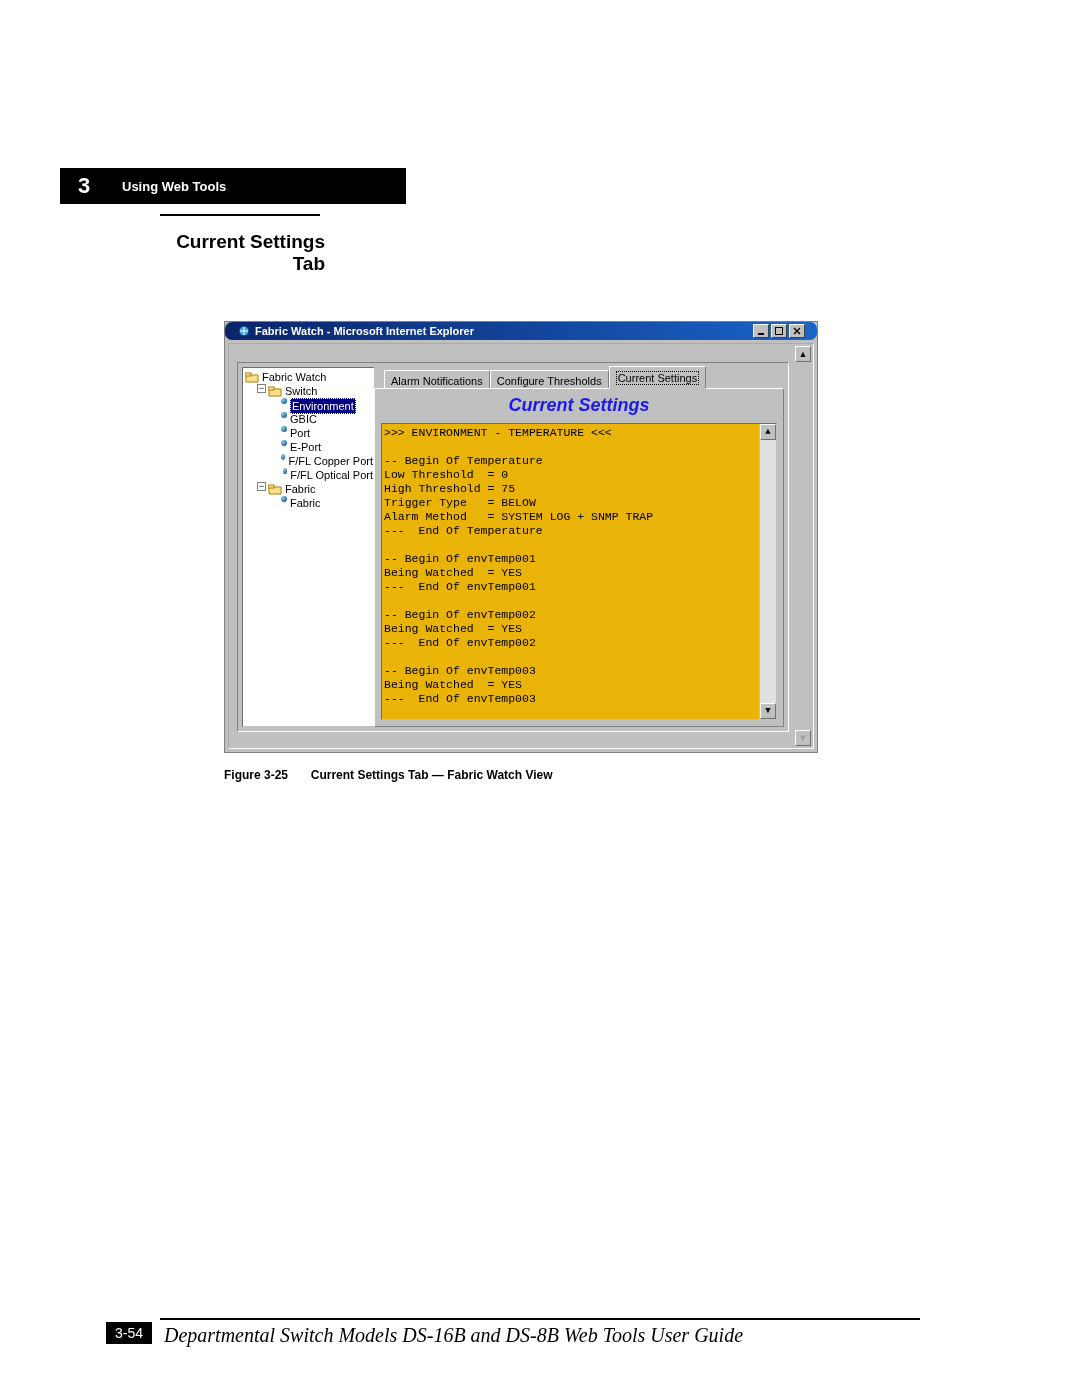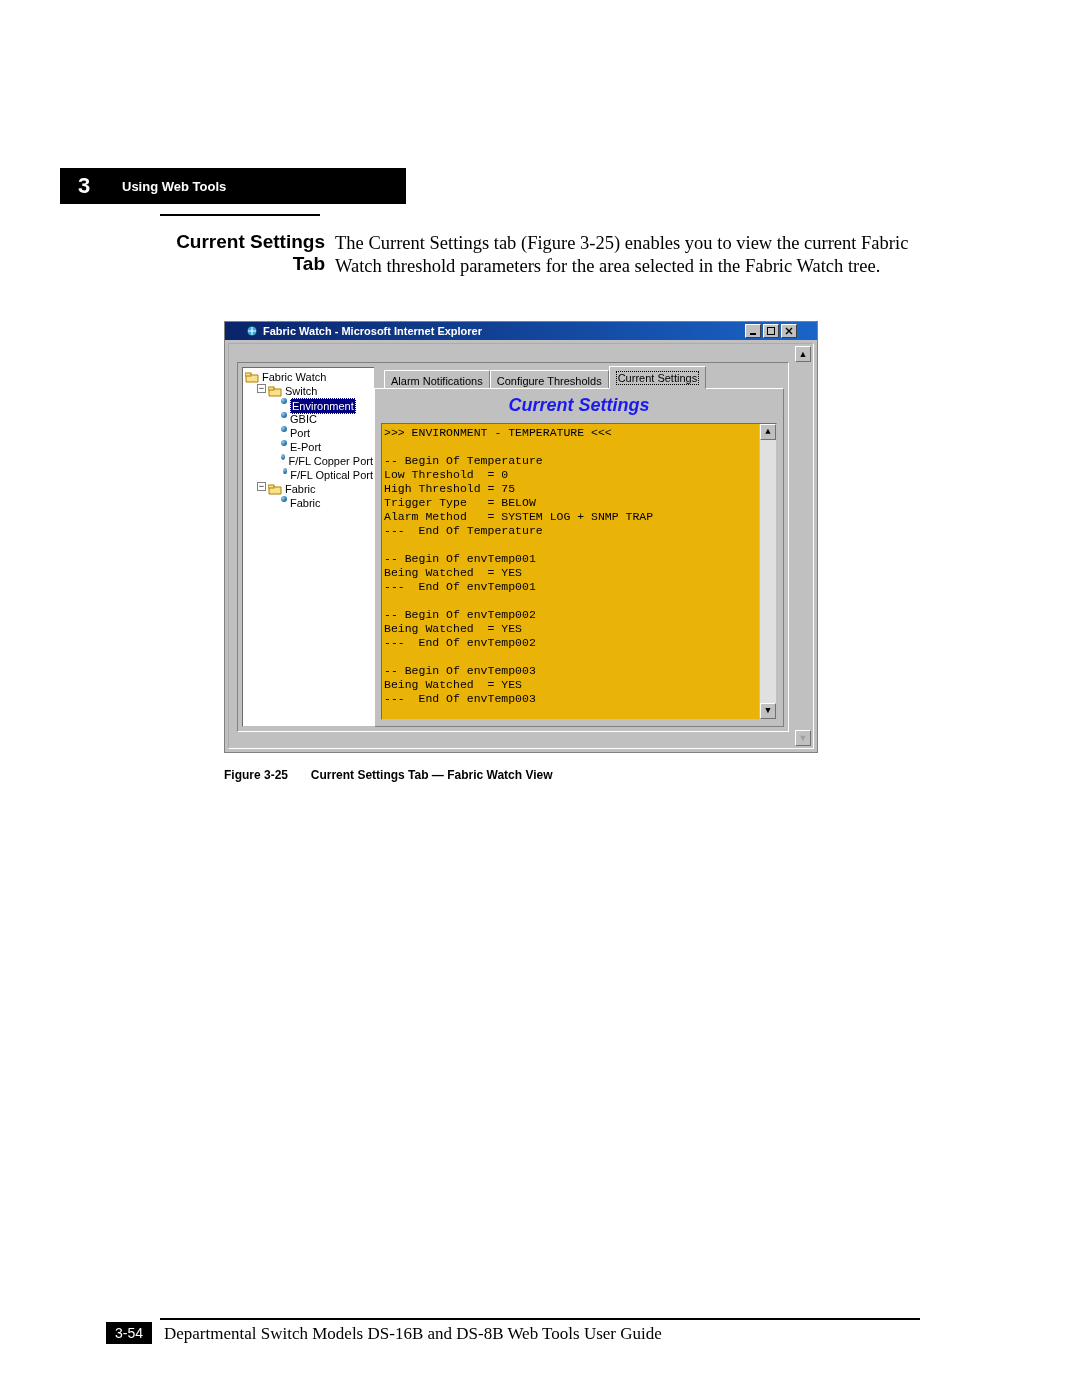--- a/index.html
+++ b/index.html
@@ -83,23 +83,24 @@
     font-family: "MS Sans Serif", Tahoma, Arial, sans-serif;
     font-size: 12px;
     color: #000;
   }
   .titlebar {
     height: 18px;
     background: linear-gradient(to right, #0a246a, #1a64c8);
     color: #fff;
     display: flex;
     align-items: center;
-    padding: 0 20px;
+    padding: 0 12px;
     font-size: 11px;
     font-weight: bold;
+    border-radius: 7px;
   }
   .titlebar .ie-icon {
     width: 14px; height: 14px; margin-right: 4px;
     display: inline-block;
   }
   .titlebar .spacer { flex: 1; }
   .win-btn {
     width: 16px; height: 14px;
     background: #c0c0c0;
     border: 1px solid #fff;
@@ -287,35 +288,35 @@
     left: 106px; top: 1322px;
     width: 46px; height: 22px;
     background: #000; color: #fff;
     display:flex; align-items:center; justify-content:center;
     font-family: Arial, sans-serif;
     font-size: 14px;
   }
   .footer-title {
     position: absolute;
     left: 164px; top: 1324px;
-    font-size: 17px;
+    font-style: italic;
+    font-size: 20px;
   }
 </style>
 </head>
 <body>
 
 <div class="page">
 
   <div class="chapter-banner"></div>
   <div class="chapter-num-box">3</div>
   <div class="banner-title">Using Web Tools</div>
 
   <div class="section-rule"></div>
   <div class="section-heading">Current Settings Tab</div>
-  <div class="body-text">The Current Settings tab (Figure 3-25) enables you to view the current Fabric Watch threshold parameters for the area selected in the Fabric Watch tree.</div>
 
   <div class="shot">
     <div class="titlebar">
       <span class="ie-icon">
         <svg width="14" height="14">
             <circle cx="7" cy="7" r="5" fill="#3aa6d8" stroke="#036" stroke-width="1"></circle>
             <path d="M3 7 h8 M7 3 v8" stroke="#fff" stroke-width="1"></path>
           </svg>
       </span>
       <span>Fabric Watch - Microsoft Internet Explorer</span>

